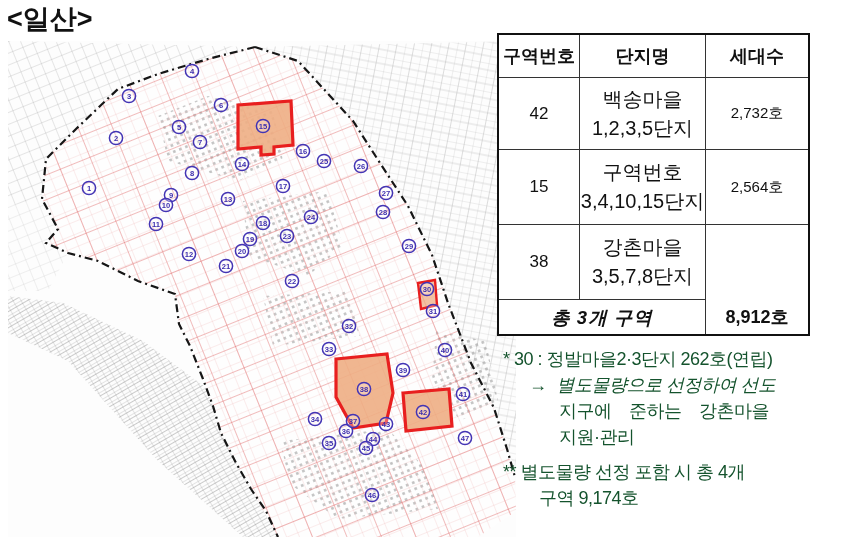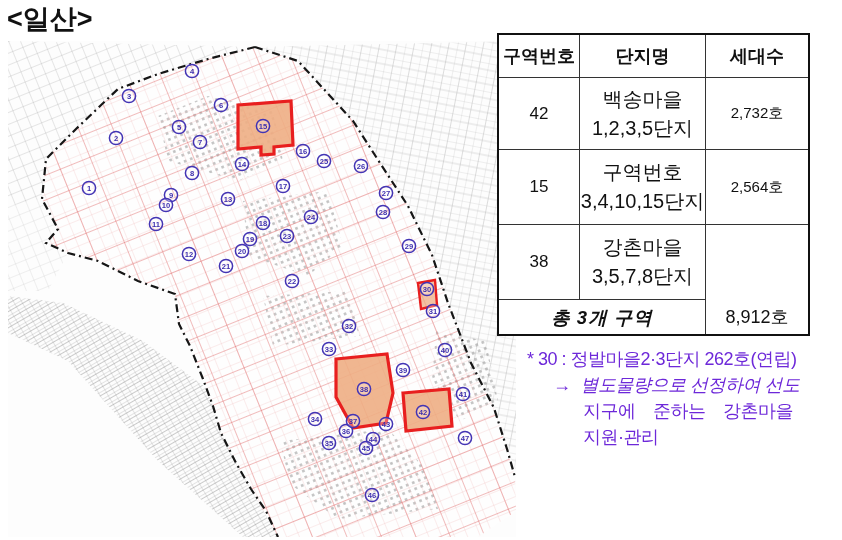--- a/index.html
+++ b/index.html
@@ -16,24 +16,24 @@
        grid-template-rows:43px 72px 75px 75px 34px;background:#fff;}
   .cell{border-right:1px solid #333;border-bottom:1px solid #333;
         display:flex;flex-direction:column;align-items:center;justify-content:center;
         text-align:center;font-size:17px;}
   .cell.last-col{border-right:none;}
   .cell.last-row{border-bottom:none;}
   .cell.hdr{font-weight:700;font-size:18px;}
   .cell .nm1,.cell .nm2{line-height:1.45;font-size:20px;}
   .cell.hh{font-size:15px;}
   .cell.total-label{grid-column:1/3;font-weight:700;font-size:18.5px;letter-spacing:1px;font-style:italic;}
-  .cell.total-value{font-weight:400;font-size:18px;}
+  .cell.total-value{font-weight:700;font-size:18px;}
 
   
-  .notes{position:absolute;left:527px;top:346px;width:313px;font-size:18px;line-height:26px;color:#6d28d9;}
+  .notes{position:absolute;left:503px;top:346px;width:313px;font-size:18px;line-height:26px;color:#14532d;}
   .n1l1{white-space:nowrap;letter-spacing:-0.5px;}
   .n1l2{padding-left:26px;white-space:nowrap;letter-spacing:-0.5px;font-style:italic;}
   .n1l2 .arrow{margin-right:10px;}
   .n1l3{padding-left:56px;white-space:nowrap;word-spacing:13px;letter-spacing:-0.5px;}
   .n1l4{padding-left:56px;white-space:nowrap;letter-spacing:-0.5px;}
   .note2{margin-top:9px;}
   .n2l1{white-space:nowrap;letter-spacing:-0.5px;}
   .n2l2{padding-left:36px;white-space:nowrap;letter-spacing:-0.5px;}
 </style>
 </head>
@@ -320,13 +320,17 @@
   <div class="cell total-value last-col last-row">8,912호</div>
 </div>
 
 <div class="notes">
   <div class="note1">
     <div class="n1l1">* 30 : 정발마을2·3단지 262호(연립)</div>
     <div class="n1l2"><span class="arrow">→</span><span>별도물량으로 선정하여 선도</span></div>
     <div class="n1l3">지구에 준하는 강촌마을</div>
     <div class="n1l4">지원·관리</div>
   </div>
+  <div class="note2">
+    <div class="n2l1">** 별도물량 선정 포함 시 총 4개</div>
+    <div class="n2l2">구역 9,174호</div>
+  </div>
 </div>
 
 </body></html>

